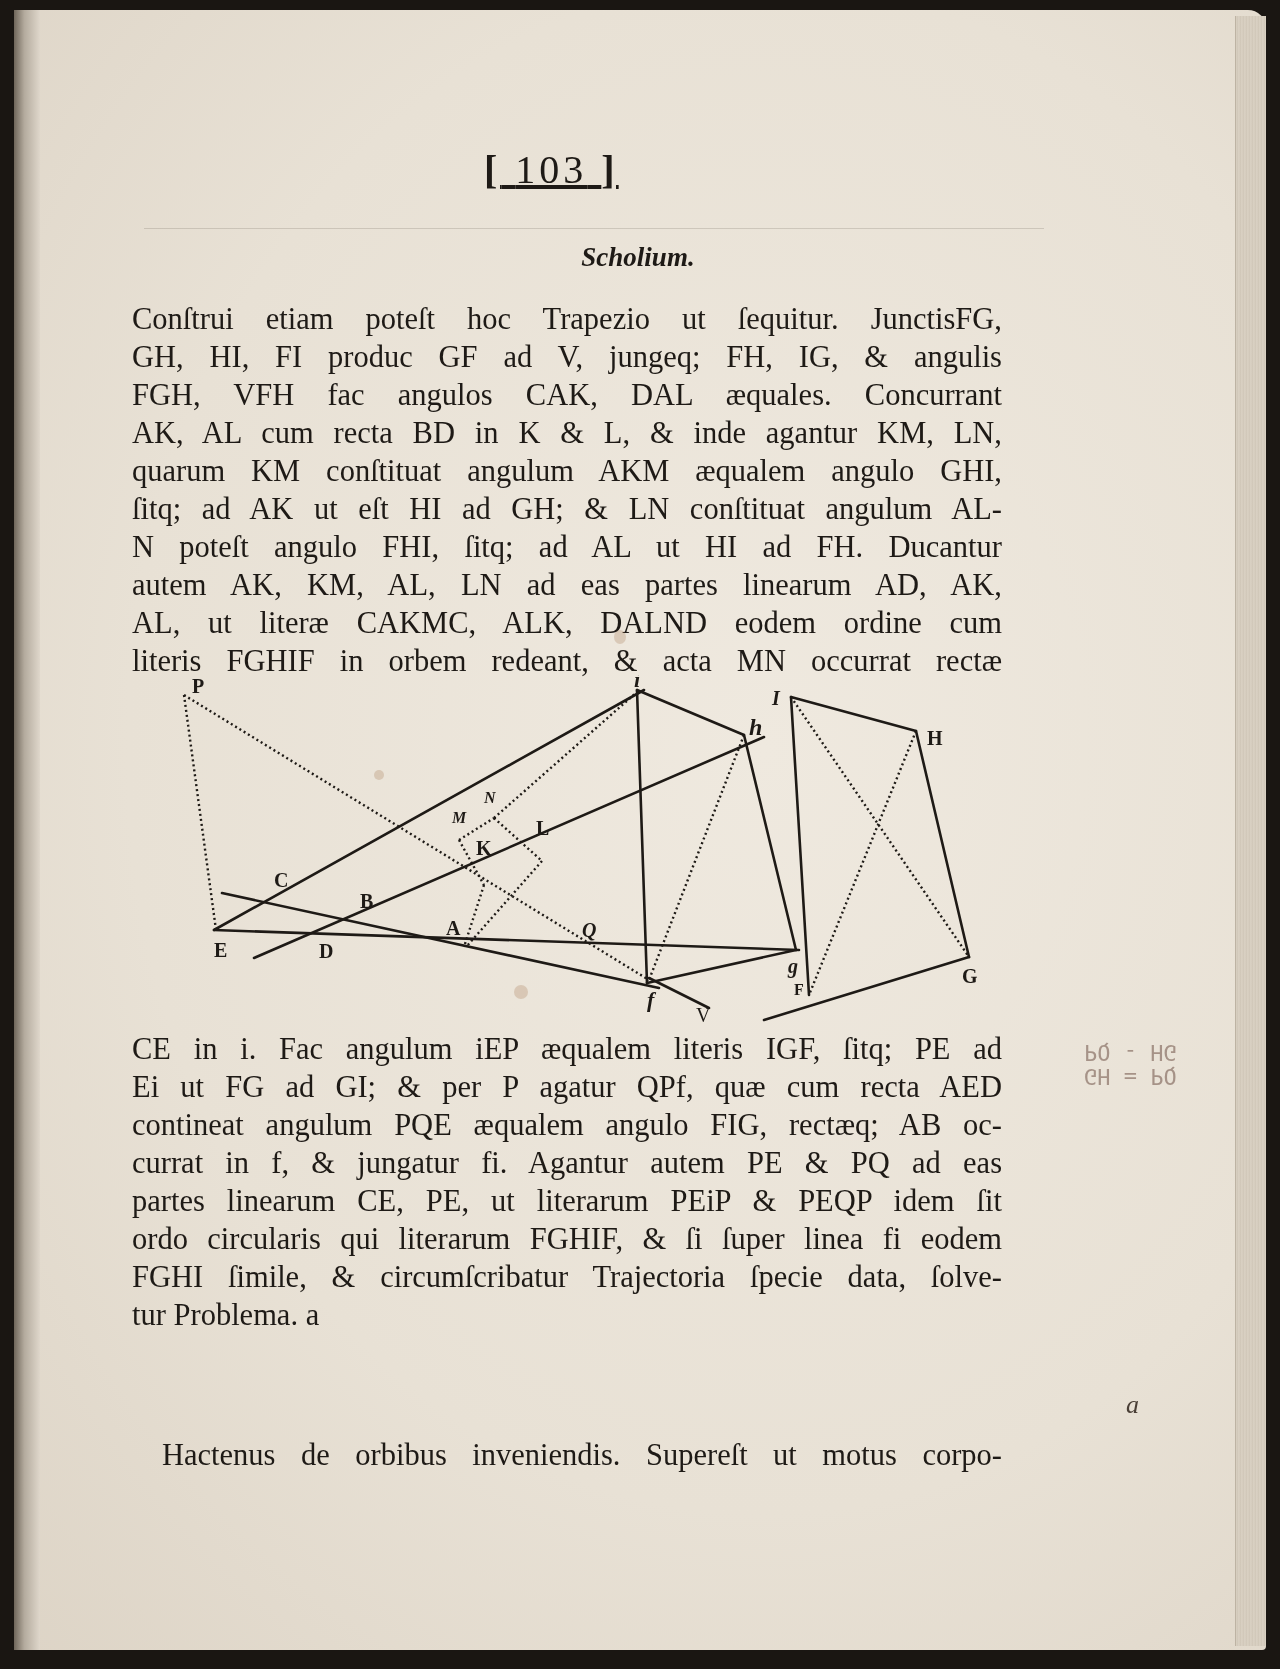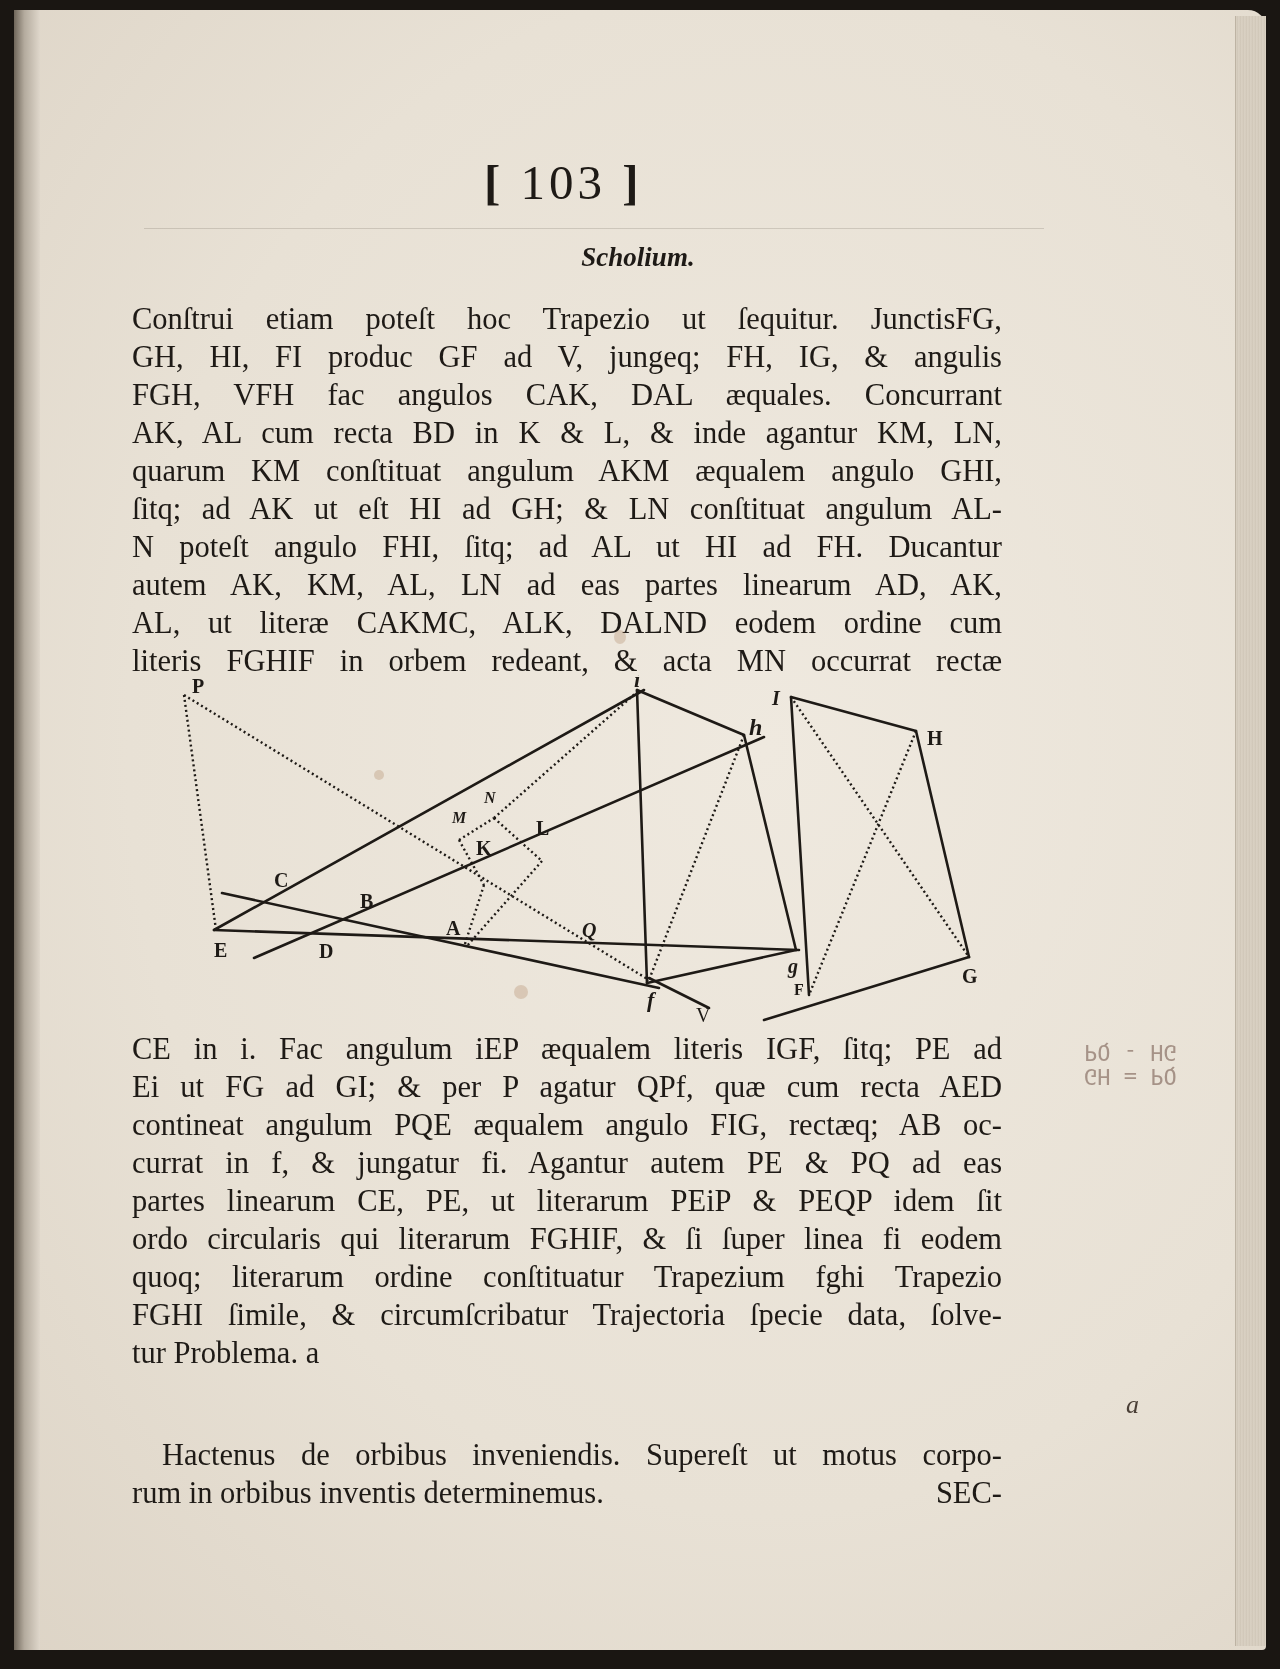--- a/index.html
+++ b/index.html
@@ -19,21 +19,21 @@
     position: absolute; left: 0; top: 0; width: 26px; height: 100%;
     background: linear-gradient(90deg, #6f665a 0%, #b4ab9e 40%, #dfd7cb 100%);
   }
   .fore-edge {
     position: absolute; right: 0; top: 6px; width: 30px; height: calc(100% - 10px);
     background: repeating-linear-gradient(90deg, #d9d0c2 0px, #cfc6b7 2px, #e2dacd 3px);
     border-left: 1px solid #bdb3a3;
   }
   .ink { color: #1e1a16; }
   .pagenum {
-    position: absolute; left: 470px; top: 144px; font-size: 49px; letter-spacing: 4px;
+    position: absolute; left: 470px; top: 136px; font-size: 40px; letter-spacing: 4px; text-decoration: underline;
   }
   .pagenum .br { font-weight: bold; }
   .rule {
     position: absolute; left: 130px; top: 218px; width: 900px; height: 1px;
     background: rgba(120,110,98,0.25);
   }
   .heading {
     position: absolute; left: 0; top: 232px; width: 1160px; text-align: center;
     font-style: italic; font-size: 27px; font-weight: bold; margin-left: 44px;
   }
@@ -142,31 +142,26 @@
     </g>
   </svg>
 
   <div class="text-block block2 ink">
     <div class="line">CE in i.  Fac angulum iEP æqualem literis IGF, ſitq; PE ad</div>
     <div class="line">Ei ut FG ad GI; &amp; per P agatur QPf, quæ cum recta AED</div>
     <div class="line">contineat angulum PQE æqualem angulo FIG, rectæq; AB oc-</div>
     <div class="line">currat in f, &amp; jungatur fi.  Agantur autem PE &amp; PQ ad eas</div>
     <div class="line">partes linearum CE, PE, ut literarum PEiP &amp; PEQP idem ſit</div>
     <div class="line">ordo circularis qui literarum FGHIF, &amp; ſi ſuper linea fi eodem</div>
-    <div class="line">quoq; literarum ordine conſtituatur Trapezium fghi Trapezio</div>
     <div class="line">FGHI ſimile, &amp; circumſcribatur Trajectoria ſpecie data, ſolve-</div>
     <div class="line last">tur Problema.  a</div>
   </div>
 
   <div class="text-block block3 ink">
     <div class="line" style="padding-left:30px;margin-top:29px;">Hactenus de orbibus inveniendis.  Supereſt ut motus corpo-</div>
-    <div class="line last" style="position:relative;">
-      <span>rum in orbibus inventis determinemus.</span>
-      <span class="catch">SEC-</span>
-    </div>
   </div>
 
   <div class="marg-a">a</div>
   <div class="marg-note">
     <div>GH = PQ</div>
     <div>PQ - HG</div>
   </div>
 
   <div class="smudge" style="left:360px;top:760px;width:10px;height:10px;"></div>
   <div class="smudge" style="left:600px;top:620px;width:12px;height:14px;"></div>

